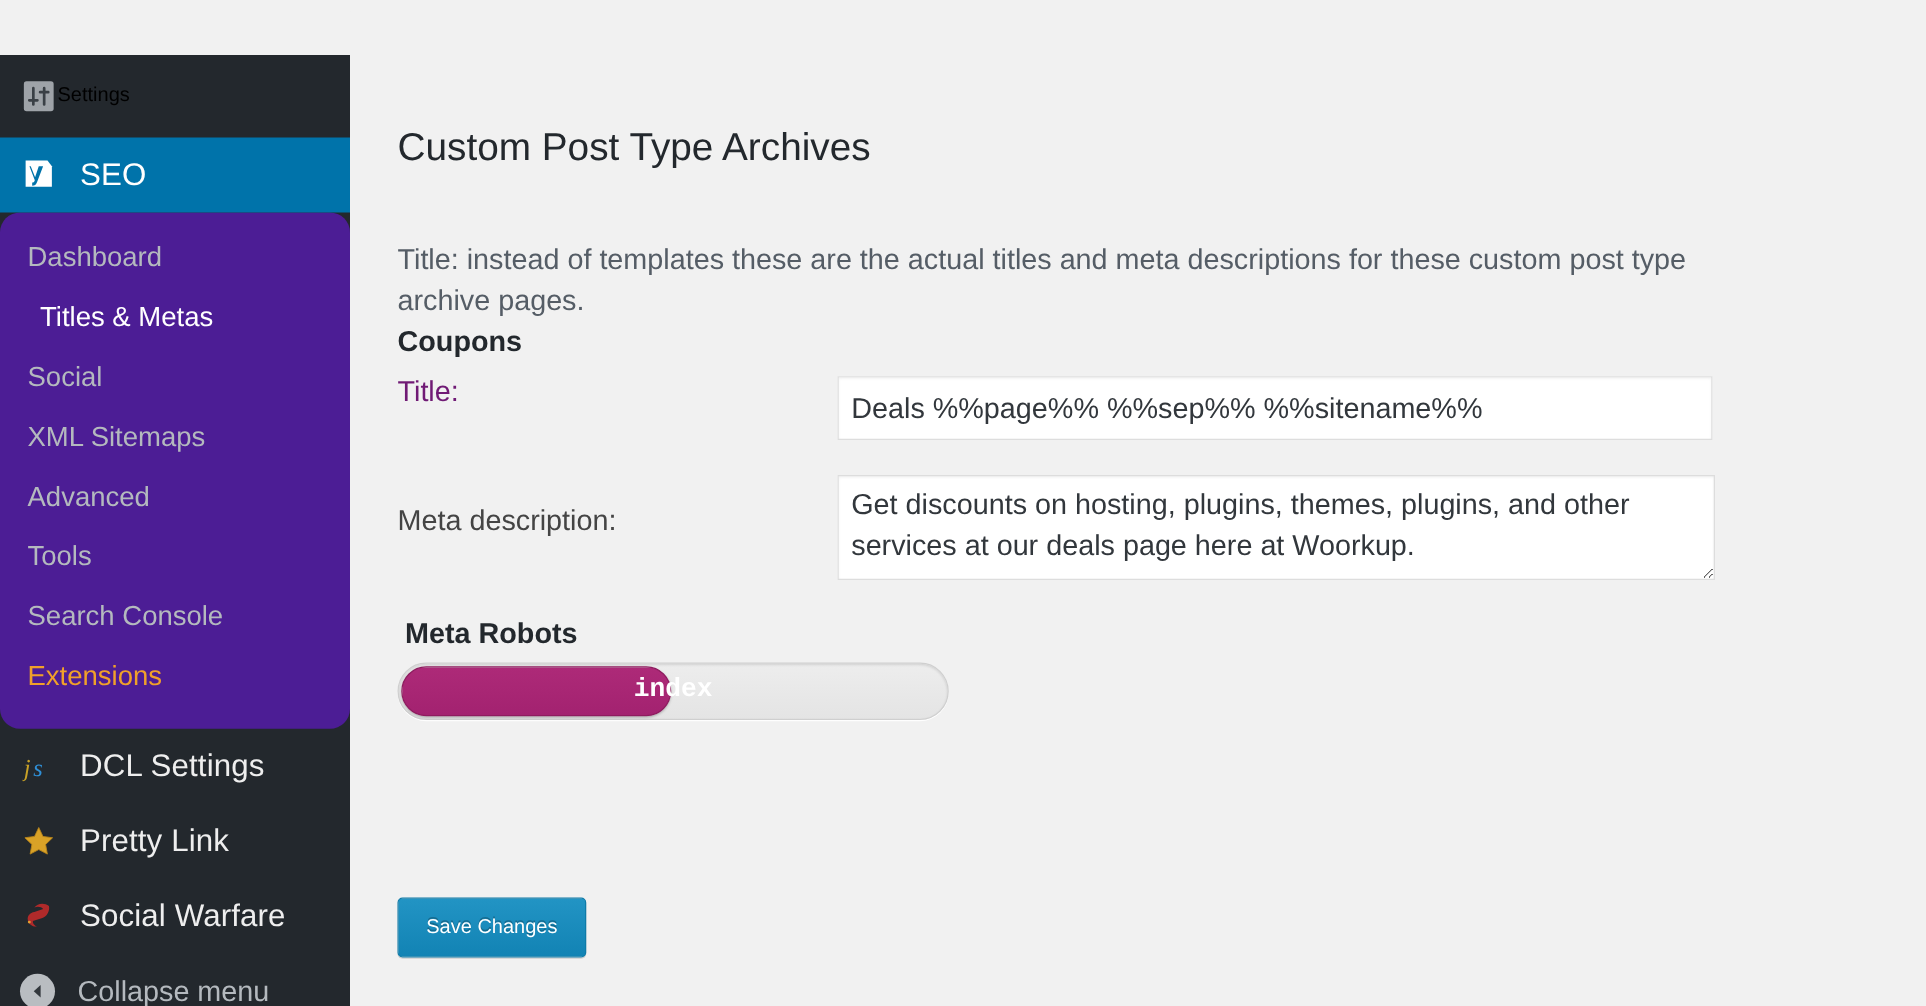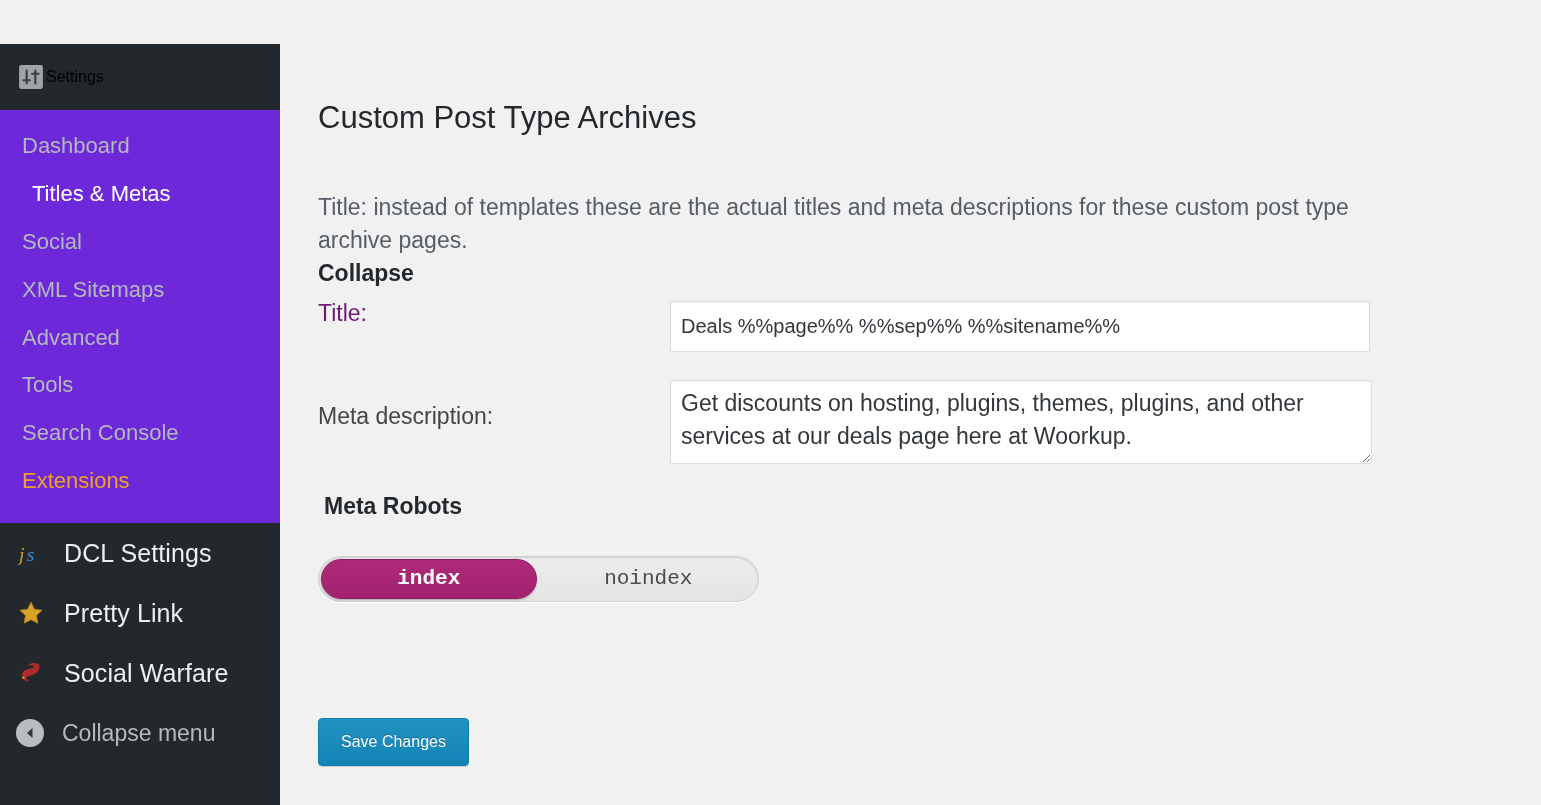--- a/index.html
+++ b/index.html
@@ -58,22 +58,23 @@
   }
 
   .m-icon {
     width: 30px; height: 30px;
     display: inline-flex; align-items: center; justify-content: center;
     flex: 0 0 30px;
   }
 
   
   .submenu {
-    background: #6d28d9;
+    background: #4c1d95;
     padding: 12px 0 18px 0;
+    border-radius: 16px;
   }
   .submenu-item {
     display: block;
     padding: 8px 0 8px 22px;
     font-size: 22px;
     color: #b4b9be;
     cursor: pointer;
     line-height: 1.45;
   }
   .submenu-item.current {
@@ -142,21 +143,21 @@
   }
 
   .title-input {
     position: absolute;
     left: 390px; top: 301px;
     width: 700px; height: 51px;
     background: #ffffff;
     border: 1px solid #dddddd;
     box-shadow: inset 0 1px 2px rgba(0,0,0,.06);
     font-family: "Liberation Sans", sans-serif;
-    font-size: 20px;
+    font-size: 23px;
     color: #32373c;
     padding: 0 10px;
     outline: none;
   }
 
   .lbl-meta {
     position: absolute;
     left: 38px; top: 382px;
     font-size: 23px;
     color: #444;
@@ -183,21 +184,21 @@
   .meta-robots-label {
     position: absolute;
     left: 44px; top: 493px;
     font-size: 23px;
     font-weight: bold;
     color: #23282d;
   }
 
   .switch-track {
     position: absolute;
-    left: 38px; top: 556px;
+    left: 38px; top: 530px;
     width: 441px; height: 46px;
     border-radius: 24px;
     background: linear-gradient(to bottom, #ededed 0%, #e4e4e4 100%);
     border: 1px solid #cfcfcf;
     box-shadow: inset 0 1px 2px rgba(0,0,0,.12), 0 1px 0 rgba(255,255,255,.9);
     display: flex; align-items: center;
   }
   .switch-opt {
     flex: 1 1 50%;
     text-align: center;
@@ -249,20 +250,29 @@
       <span class="m-icon">
         <svg width="26" height="26" viewBox="0 0 24 24">
           <rect x="1" y="1" width="22" height="22" rx="2" fill="#9ea3a8"></rect>
           <path d="M8 6v12M16 6v12" stroke="#3a4046" stroke-width="2" stroke-linecap="round"></path>
           <path d="M5 15h6M13 9h6" stroke="#3a4046" stroke-width="2" stroke-linecap="round"></path>
         </svg>
       </span>
       <span class="m-label">Settings</span>
     </div>
 
+    <div class="menu-item active">
+      <span class="m-icon">
+        <svg width="28" height="28" viewBox="0 0 24 24">
+          <path d="M3 2h15l3 4v14H3z" fill="#ffffff"></path>
+          <path d="M6.5 6l3 7.5L12 6h3l-4.2 11c-.6 1.6-1.6 2.4-3.3 2.4v-2.2c.8 0 1.3-.3 1.6-1.1l.2-.5L5.6 6z" fill="#0073aa"></path>
+        </svg>
+      </span>
+      <span class="m-label">SEO</span>
+    </div>
 
     <div class="submenu">
       <span class="submenu-item">Dashboard</span>
       <span class="submenu-item current">Titles &amp; Metas</span>
       <span class="submenu-item">Social</span>
       <span class="submenu-item">XML Sitemaps</span>
       <span class="submenu-item">Advanced</span>
       <span class="submenu-item">Tools</span>
       <span class="submenu-item">Search Console</span>
       <span class="submenu-item highlight">Extensions</span>
@@ -307,33 +317,32 @@
     </div>
 
   </nav>
 
   <main id="content">
 
     <h1 class="page-title">Custom Post Type Archives</h1>
 
     <p class="note">Title: instead of templates these are the actual titles and meta descriptions for these custom post type archive pages.</p>
 
-    <div class="cpt-name">Collapse</div>
+    <div class="cpt-name">Coupons</div>
 
     <label class="lbl-title">Title:</label>
     <input class="title-input" type="text" value="Deals %%page%% %%sep%% %%sitename%%" style="">
 
     <label class="lbl-meta">Meta description:</label>
     <textarea class="meta-textarea" style="">Get discounts on hosting, plugins, themes, plugins, and other services at our deals page here at Woorkup.</textarea>
 
     <div class="meta-robots-label">Meta Robots</div>
 
     <div class="switch-track">
       <div class="switch-knob"></div>
       <div class="switch-opt on">index</div>
-      <div class="switch-opt">noindex</div>
     </div>
 
     <button class="save-btn">Save Changes</button>
 
   </main>
 
 </div>
 
 </body></html>

